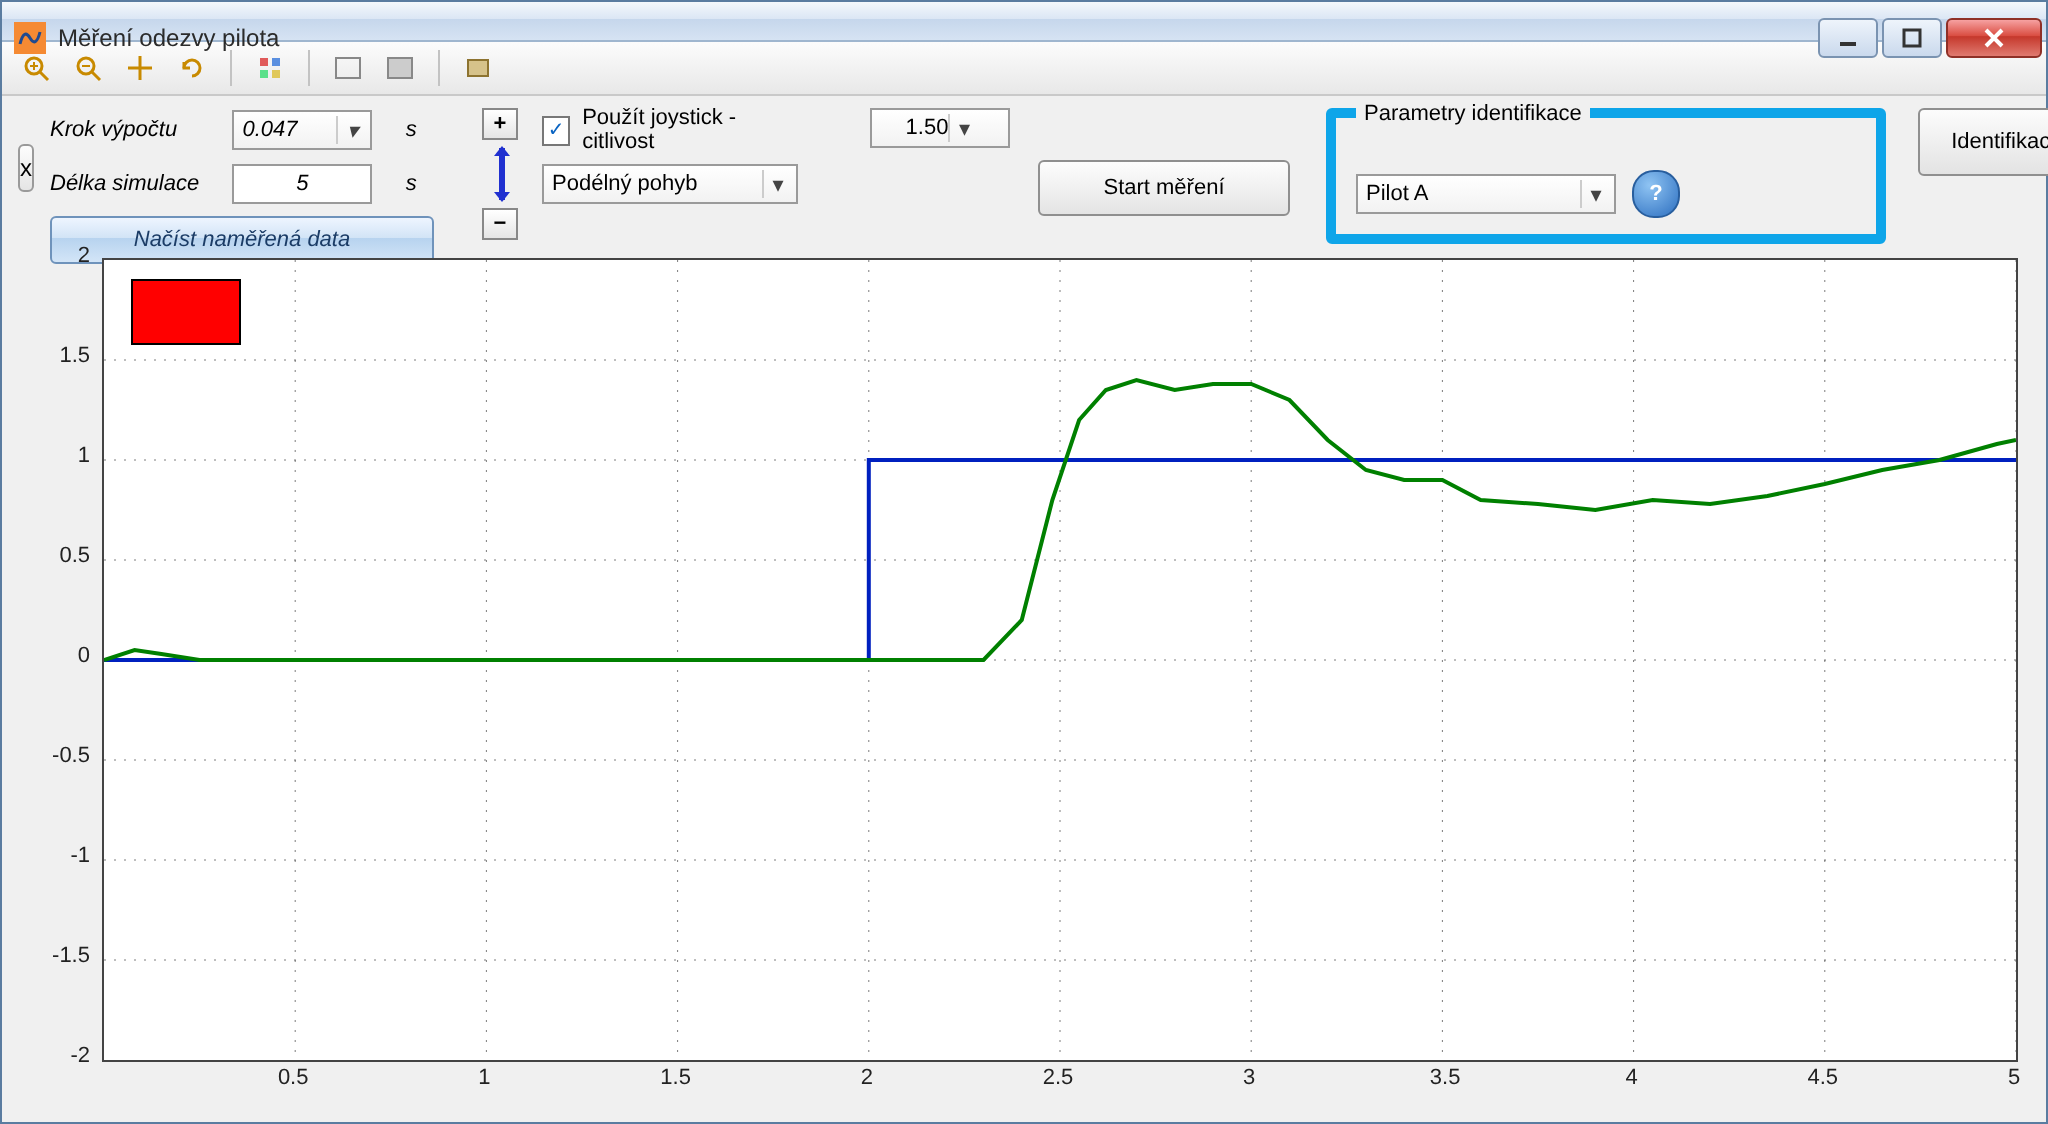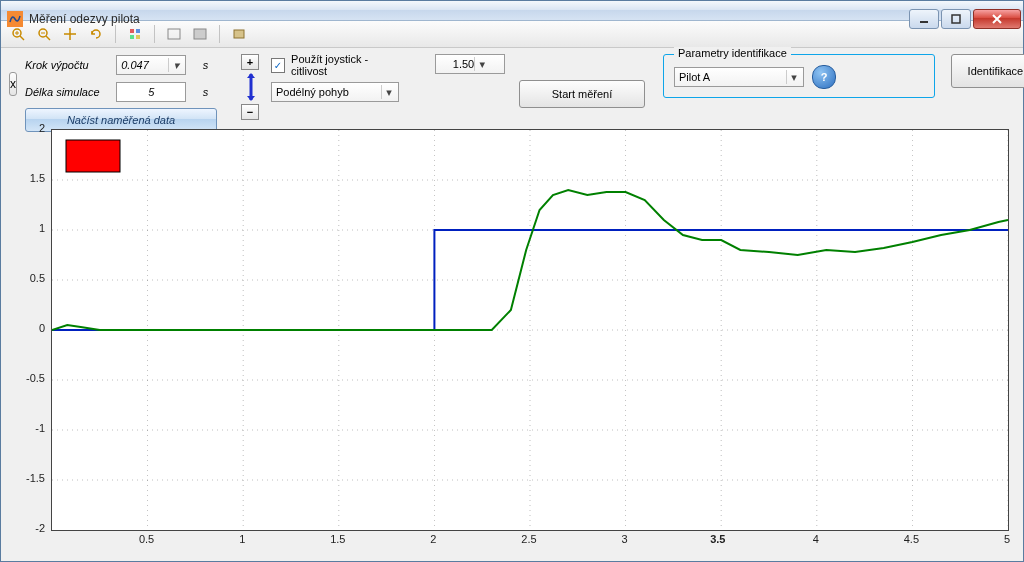--- a/index.html
+++ b/index.html
@@ -172,35 +172,35 @@
   .chkrow { display:flex; align-items:center; gap:6px; }
   .chkbox {
     width:13px; height:13px; border:1px solid #777; background:#fff;
     display:inline-flex;align-items:center;justify-content:center;
     font-size:10px; color:#0a64c2;
   }
 
   .sensdrop { margin-left: 28px; width:66px;justify-content:center; }
 
   .fieldset {
-    border:1px solid #0ea5e9;
+    border:5px solid #0ea5e9;
     border-radius:3px;
     padding: 6px 10px 8px 10px;
     margin-left: 10px;
     position:relative;
     min-width: 250px;
   }
   .fieldset .legend {
     position:absolute;
     top:-8px; left:10px;
     background:#f0f0f0;
     padding:0 4px;
     font-size:11px;
   }
-  .fieldset .row { display:flex; align-items:center; gap:8px; margin-top:4px; }
+  .fieldset .row { display:flex; align-items:center; gap:8px; margin-top:20px; }
   .helpbtn {
     width:22px; height:22px;
     border-radius:11px;
     background: radial-gradient(circle at 35% 30%, #8fc4f3, #2d6fc0);
     border:1px solid #285e9e;
     color:#fff;
     display:inline-flex;align-items:center;justify-content:center;
     font-weight:bold;
   }
 
@@ -450,19 +450,19 @@
       <div class="tick-y" style="right: 970px; top: 143px; text-align: right; width: 30px;">0.5</div>
       <div class="tick-y" style="right: 970px; top: 93px; text-align: right; width: 30px;">1</div>
       <div class="tick-y" style="right: 970px; top: 43px; text-align: right; width: 30px;">1.5</div>
       <div class="tick-y" style="right: 970px; top: -7px; text-align: right; width: 30px;">2</div>
       <div class="tick-x" style="left: 127.6px; top: 404px; width: 20px; text-align: center;">0.5</div>
       <div class="tick-x" style="left: 223.2px; top: 404px; width: 20px; text-align: center;">1</div>
       <div class="tick-x" style="left: 318.8px; top: 404px; width: 20px; text-align: center;">1.5</div>
       <div class="tick-x" style="left: 414.4px; top: 404px; width: 20px; text-align: center;">2</div>
       <div class="tick-x" style="left: 510px; top: 404px; width: 20px; text-align: center;">2.5</div>
       <div class="tick-x" style="left: 605.6px; top: 404px; width: 20px; text-align: center;">3</div>
-      <div class="tick-x" style="left: 701.2px; top: 404px; width: 20px; text-align: left; font-weight: bold;">3.5</div>
+      <div class="tick-x" style="left: 701.2px; top: 404px; width: 20px; text-align: right;">3.5</div>
       <div class="tick-x" style="left: 796.8px; top: 404px; width: 20px; text-align: center;">4</div>
       <div class="tick-x" style="left: 892.4px; top: 404px; width: 20px; text-align: center;">4.5</div>
       <div class="tick-x" style="left: 988px; top: 404px; width: 20px; text-align: center;">5</div>
     </div>
 
 </div>
 
 </body></html>

